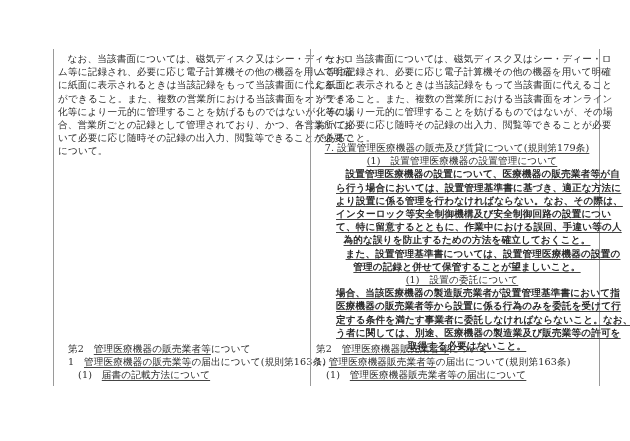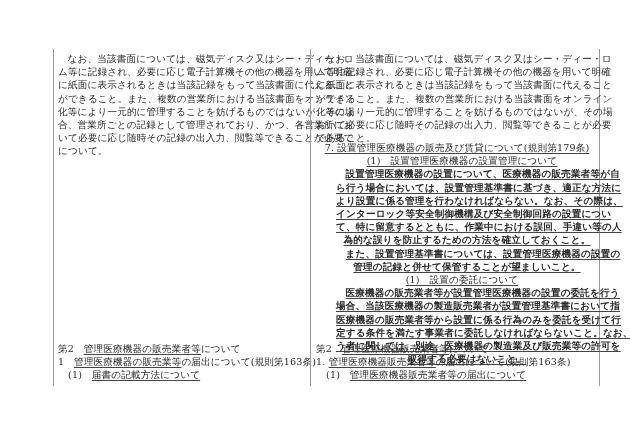--- a/index.html
+++ b/index.html
@@ -39,21 +39,21 @@
       <span class="line ind-first">なお、当該書面については、磁気ディスク又はシー・ディー・ロ</span>
       <span class="line">ム等に記録され、必要に応じ電子計算機その他の機器を用いて明確</span>
       <span class="line">に紙面に表示されるときは当該記録をもって当該書面に代えること</span>
       <span class="line">ができること。また、複数の営業所における当該書面をオンライン</span>
       <span class="line">化等により一元的に管理することを妨げるものではないが、その場</span>
       <span class="line">合、営業所ごとの記録として管理されており、かつ、各営業所にお</span>
       <span class="line">いて必要に応じ随時その記録の出入力、閲覧等できることが必要で</span>
       <span class="line">について。</span>
     </div>
 
-    <div class="block" style="left:4px; top:293px; width:252px;">
+    <div class="block" style="left:14px; top:293px; width:252px;">
       <span class="line"><span>第2　</span><span class="u">管理医療機器の販売業者等</span><span>について</span></span>
       <span class="line"><span>1　</span><span class="u">管理医療機器の販売業等</span><span>の届出について(規則第163条)</span></span>
       <span class="line ind1"><span>(1)　</span><span class="u">届書の記載方法について</span></span>
     </div>
   </div>
 
   <div class="col right">
     <div class="block" style="left:5px; top:3px; width:282px;">
       <span class="line ind-first">なお、当該書面については、磁気ディスク又はシー・ディー・ロ</span>
       <span class="line">ム等に記録され、必要に応じ電子計算機その他の機器を用いて明確</span>
@@ -72,21 +72,20 @@
         <span class="line u">ら行う場合においては、設置管理基準書に基づき、適正な方法に</span>
         <span class="line u">より設置に係る管理を行わなければならない。なお、その際は、</span>
         <span class="line u">インターロック等安全制御機構及び安全制御回路の設置につい</span>
         <span class="line u">て、特に留意するとともに、作業中における誤回、手違い等の人</span>
         <span class="line u">為的な誤りを防止するための方法を確立しておくこと。</span>
         <span class="line u ind-first">また、設置管理基準書については、設置管理医療機器の設置の</span>
         <span class="line u">管理の記録と併せて保管することが望ましいこと。</span>
       </div>
       <span class="line ind1"><span class="u">(1)　設置の委託について</span></span>
       <div class="ind2-text">
-        <span class="line u ind-first">医療機器の販売業者等が設置管理医療機器の設置の委託を行う</span>
         <span class="line u">場合、当該医療機器の製造販売業者が設置管理基準書において指</span>
         <span class="line u">医療機器の販売業者等から設置に係る行為のみを委託を受けて行</span>
         <span class="line u">定する条件を満たす事業者に委託しなければならないこと。なお、</span>
         <span class="line u">う者に関しては、別途、医療機器の製造業及び販売業等の許可を</span>
         <span class="line u">取得する必要はないこと。</span>
       </div>
     </div>
 
     <div class="block" style="left:5px; top:293px; width:282px;">
       <span class="line"><span>第2　</span><span class="u">管理医療機器販売業者等</span><span>について</span></span>

